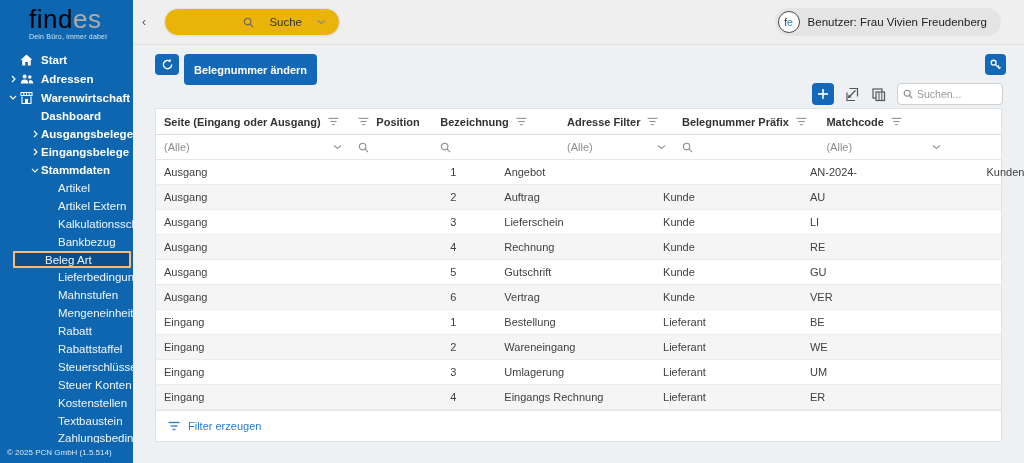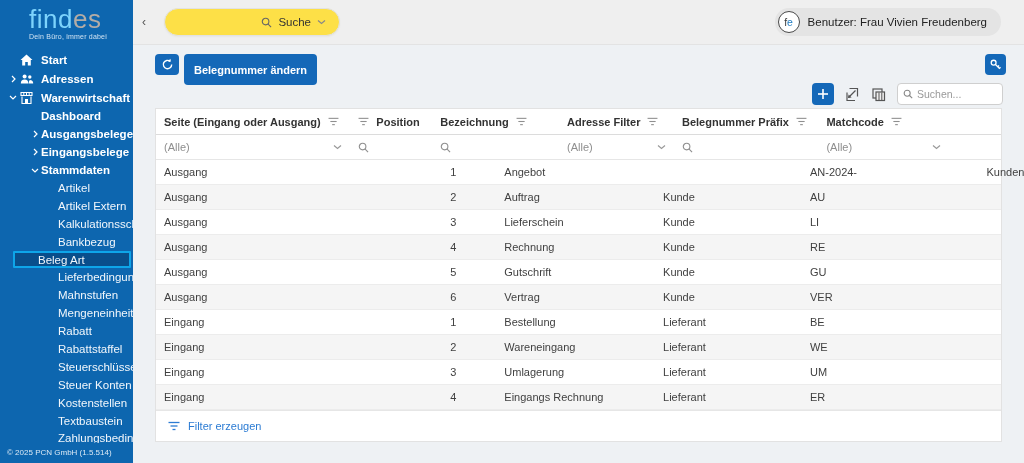--- a/index.html
+++ b/index.html
@@ -3,37 +3,37 @@
 <meta charset="utf-8">
 <style>
   * { box-sizing: border-box; margin: 0; padding: 0; }
   html,body { width:1024px; height:463px; overflow:hidden; }
   body { font-family:"Liberation Sans", sans-serif; background:#eef1f4; position:relative; font-size:11px; color:#404040; }
 
   
   .sidebar { position:absolute; left:0; top:0; width:133px; height:463px; background:#0d66af; color:#fff; overflow:hidden; z-index:3; }
   .logo-block { padding:6px 0 0 29px; height:48px; cursor:pointer; }
   .logo { font-size:26px; font-weight:400; letter-spacing:.5px; line-height:26px; }
-  .logo .lg1 { color:#7dd3fc; }
+  .logo .lg1 { color:#000000; }
   .logo .lg2 { color:#b3aca6; }
   .tagline { font-size:7px; color:#cfe2f2; margin-top:1px; letter-spacing:.2px; }
   .nav { position:absolute; top:50px; left:0; right:0; bottom:20px; overflow:hidden; }
   .nav-item { display:flex; align-items:center; cursor:pointer; white-space:nowrap; }
   .nav-item .chev { width:12px; display:inline-flex; justify-content:center; align-items:center; flex:0 0 12px; }
   .nav-item .ic { display:inline-flex; width:15px; justify-content:center; align-items:center; margin-right:7px; flex:0 0 15px; }
   .lvl0 { height:19px; padding-left:7px; font-weight:700; font-size:11.5px; }
   .lvl1 { height:18px; padding-left:29px; font-weight:700; font-size:11.5px; }
   .lvl2 { height:17.9px; padding-left:58px; font-weight:400; font-size:11.5px; color:#f2f7fc; }
-  .lvl2.selected { background:#094e8b; border:2px solid #0ea5e9; border-radius:1px; margin-left:13px; margin-right:2px; padding-left:23px; }
+  .lvl2.selected { background:#094e8b; border:2px solid #fdba74; border-radius:1px; margin-left:13px; margin-right:2px; padding-left:30px; }
   .side-footer { position:absolute; bottom:0; left:0; right:0; height:20px; padding:5px 0 0 7px; font-size:8px; color:#d9e8f5; background:#0d66af; }
 
   
   .topbar { position:absolute; left:133px; top:0; right:0; height:45px; background:#efefef; border-bottom:1px solid #e3e3e3; z-index:2; }
   .collapse-btn { position:absolute; left:3px; top:14px; width:16px; height:16px; color:#555; font-size:12px; display:flex; align-items:center; justify-content:center; cursor:pointer; }
-  .search-pill { position:absolute; left:31px; top:8px; width:176px; height:28px; background:#fde047; border:1px solid #e2e2e2; border-radius:14px; display:flex; align-items:center; justify-content:flex-end; padding-right:13px; gap:6px; cursor:pointer; box-shadow:0 1px 2px rgba(0,0,0,.04); }
+  .search-pill { position:absolute; left:31px; top:8px; width:176px; height:28px; background:#eab308; border:1px solid #e2e2e2; border-radius:14px; display:flex; align-items:center; justify-content:flex-end; padding-right:13px; gap:15px; cursor:pointer; box-shadow:0 1px 2px rgba(0,0,0,.04); }
   .search-pill .lbl { font-size:11.5px; color:#333; }
   .user-pill { position:absolute; right:23px; top:8px; height:28px; background:#e4e4e4; border-radius:14px; display:flex; align-items:center; gap:8px; padding:0 14px 0 3px; cursor:pointer; }
   .avatar { width:22px; height:22px; border-radius:50%; background:#fff; border:1.5px solid #4a4a4a; display:flex; align-items:center; justify-content:center; font-size:10.5px; font-weight:400; }
   .avatar .a1 { color:#3a3a3a; } .avatar .a2 { color:#1e7ac0; }
   .user-pill .ulbl { font-size:11.5px; color:#222; }
 
   
   .content { position:absolute; left:133px; top:45px; right:0; bottom:0; background:#eef1f4; }
   .btn { background:#1468b8; color:#fff; border:none; border-radius:4px; cursor:pointer; display:inline-flex; align-items:center; justify-content:center; font-family:inherit; }
   .action-row { position:absolute; left:22px; top:9px; display:flex; gap:5px; }

